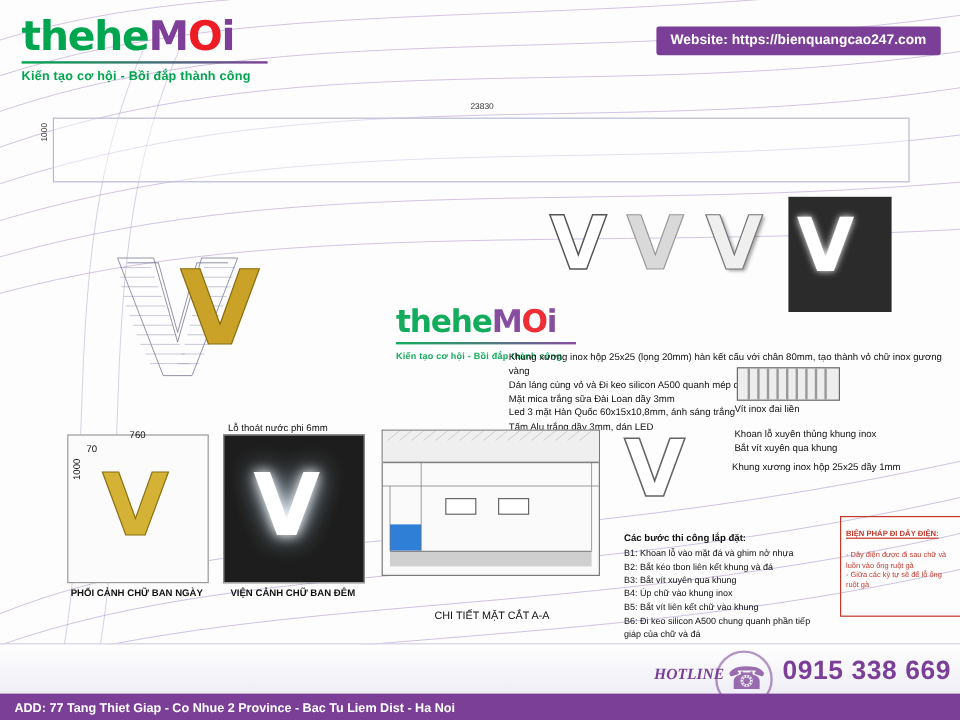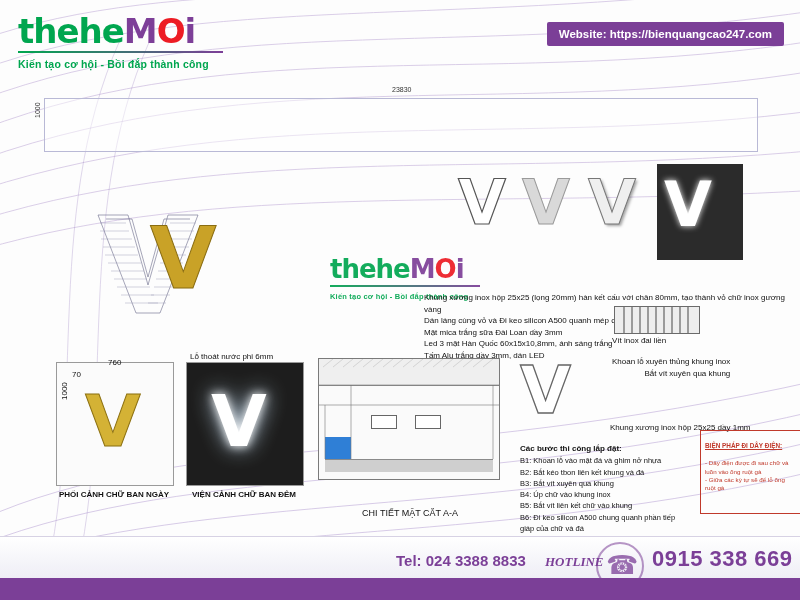--- a/index.html
+++ b/index.html
@@ -93,23 +93,23 @@
   .sec-led{position:absolute;width:24px;height:12px;background:#fff;border:1px solid #666;}
   .cap-sec{position:absolute;left:300px;top:508px;width:220px;text-align:center;font-size:9px;font-weight:normal;color:#111;}
 
   .sec-note{position:absolute;font-size:8px;color:#111;line-height:1.5;white-space:pre-line;}
   .sec-note-1{left:470px;top:464px;}
 
   
   .screw{position:absolute;left:614px;top:306px;width:84px;height:26px;border:1px solid #6a6a6a;background:#ededed;}
   .screw .th{position:absolute;top:0;width:2px;height:26px;background:#9a9a9a;}
   .cap-screw{position:absolute;left:612px;top:336px;font-size:8px;color:#111;}
-  .note-r{position:absolute;font-size:8px;color:#111;line-height:1.5;white-space:pre-line;text-align:right;}
+  .note-r{position:absolute;font-size:8px;color:#111;line-height:1.5;white-space:pre-line;}
   .note-r1{left:612px;top:356px;}
-  .note-r2{left:610px;top:422px;}
+  .note-r2{left:610px;top:384px;}
 
   
   .steps{position:absolute;left:520px;top:432px;width:170px;font-size:7.5px;color:#111;line-height:1.5;white-space:pre-line;}
   .steps b{font-size:8px;}
   .redbox{
     position:absolute;left:700px;top:430px;width:92px;height:76px;
     border:1px solid #c0392b;padding:3px 4px;font-size:6.2px;color:#c0392b;line-height:1.35;white-space:pre-line;
   }
   .redbox .rb-title{font-weight:bold;text-decoration:underline;font-size:6.4px;}
 
@@ -262,21 +262,21 @@
   </div>
 
   <div class="redbox">
     <div class="rb-title">BIỆN PHÁP ĐI DÂY ĐIỆN:</div>
     <div>- Dây điện được đi sau chữ và luồn vào ống ruột gà
 - Giữa các kỳ tự sẽ để lỗ ống ruột gà</div>
   </div>
 
   <div class="footer">
     <div class="footer-bg"></div>
-    <div class="tel">Tel: 024 3388 8833</div>
     <div class="hotline">HOTLINE</div>
     <div class="phone-circle"></div>
     <div class="phone-glyph">☎</div>
     <div class="bignum">0915 338 669</div>
     <div class="footer-purple"></div>
+    <div class="addr">ADD: 77 Tang Thiet Giap - Co Nhue 2 Province - Bac Tu Liem Dist - Ha Noi</div>
   </div>
 
 </div>
 
 </body></html>

